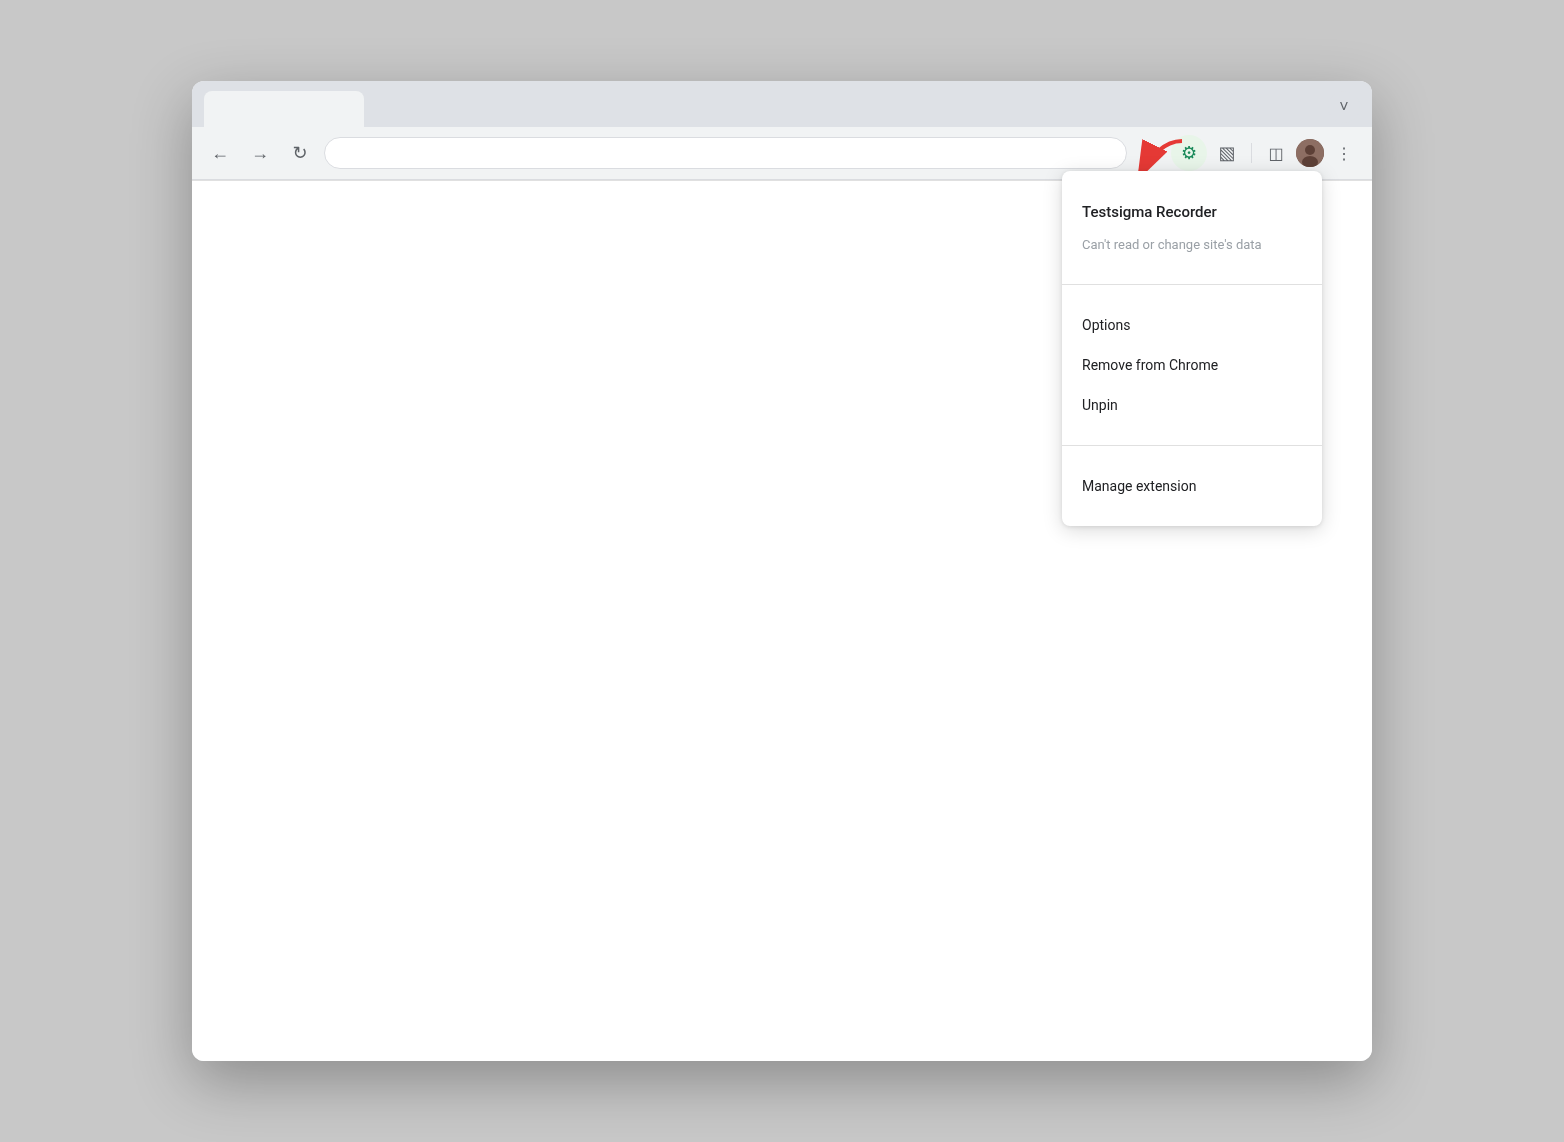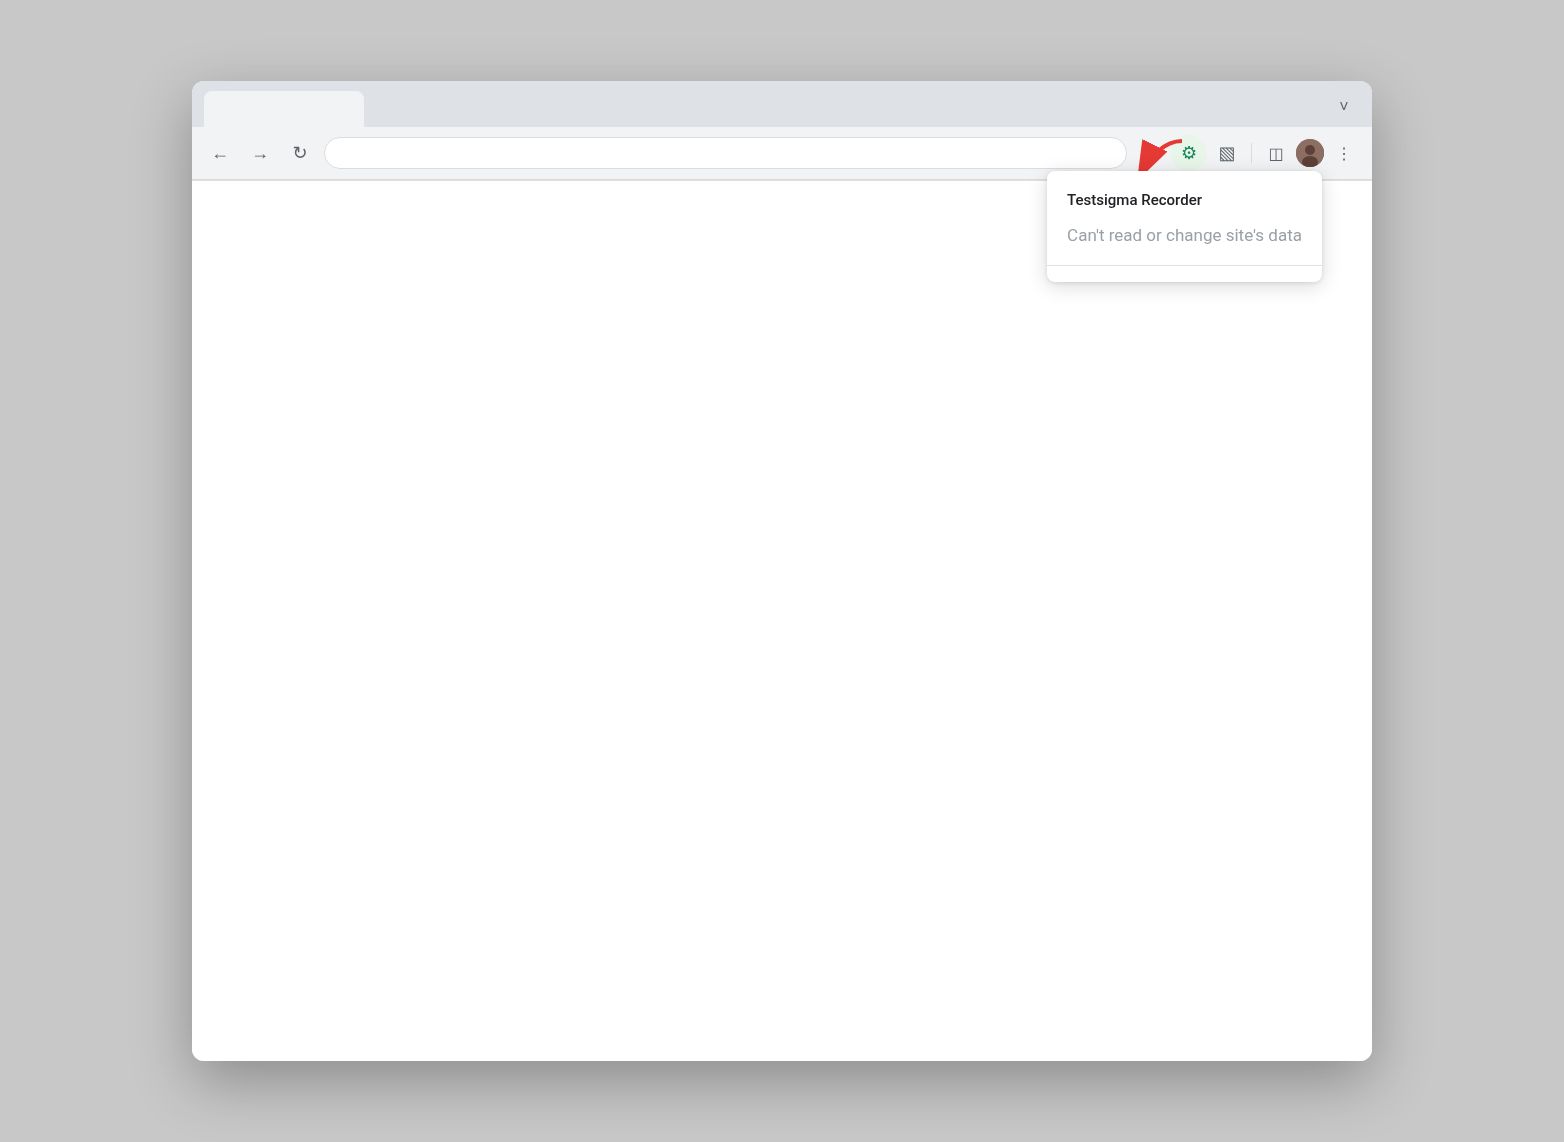--- a/index.html
+++ b/index.html
@@ -208,39 +208,39 @@
       right: 50px;
       background: #fff;
       border-radius: 8px;
       box-shadow: 0 4px 20px rgba(0,0,0,0.15), 0 1px 4px rgba(0,0,0,0.1);
       min-width: 260px;
       overflow: hidden;
       z-index: 1000;
     }
 
     .menu-section {
-      padding: 8px 0;
+      padding: 20px 0;
     }
 
     .menu-section + .menu-section {
       border-top: 1px solid #e0e0e0;
     }
 
     .menu-header {
       padding: 12px 20px 8px;
     }
 
     .menu-title {
       font-size: 15px;
       font-weight: 500;
       color: #202124;
     }
 
     .menu-subtitle {
-      font-size: 17px;
+      font-size: 13px;
       color: #9aa0a6;
       padding: 8px 20px 12px;
     }
 
     .menu-item {
       padding: 10px 20px;
       font-size: 14px;
       color: #202124;
       cursor: pointer;
       display: flex;
@@ -348,21 +348,35 @@
 
   <div class="context-menu">
 
     <div class="menu-section">
       <div class="menu-header">
         <div class="menu-title">Testsigma Recorder</div>
       </div>
       <div class="menu-subtitle">Can't read or change site's data</div>
     </div>
 
-
     <div class="menu-section">
+      <div class="menu-item">
+        <span>Options</span>
+      </div>
+      <div class="menu-item">
+        <span>Remove from Chrome</span>
+      </div>
+      <div class="menu-item">
+        <span>Unpin</span>
+      </div>
+    </div>
+
+    <div class="menu-section">
+      <div class="menu-item">
+        <span>Manage extension</span>
+      </div>
     </div>
   </div>
 
   <div class="browser-content">
     <div class="content-divider"></div>
   </div>
 </div>
 
 </body></html>

